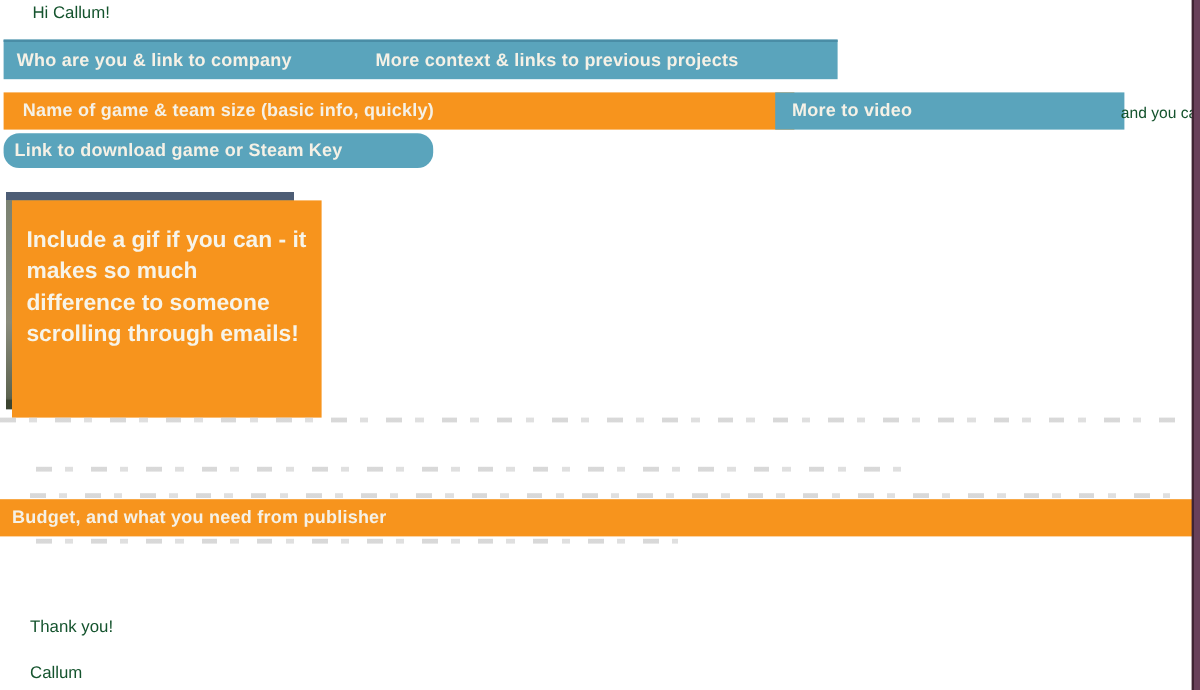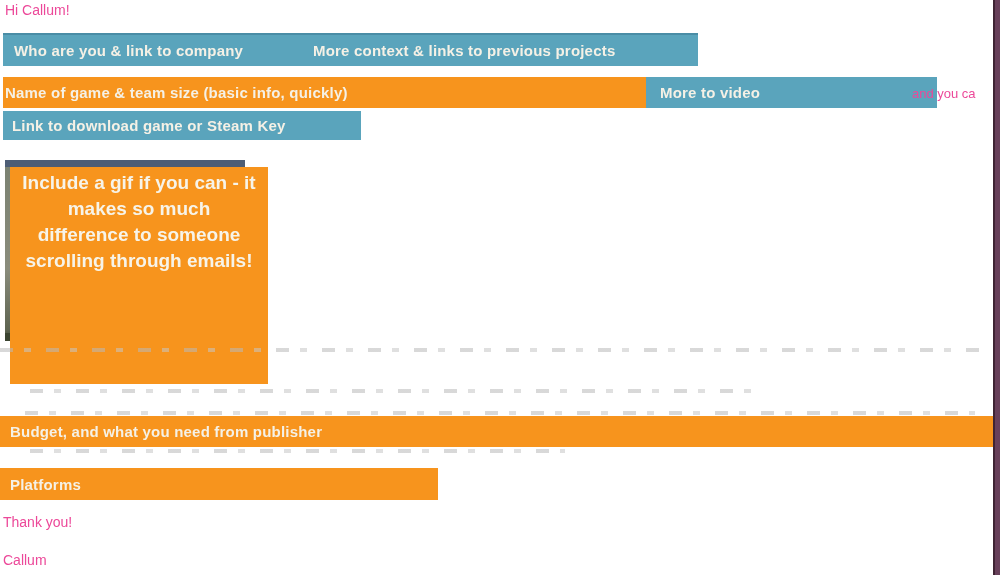--- a/index.html
+++ b/index.html
@@ -1,41 +1,41 @@
 <!DOCTYPE html>
 <html><head>
 <meta charset="utf-8">
 <style>
   html,body{margin:0;padding:0;background:#fff;}
   .page{
     position:relative;width:1000px;height:575px;overflow:hidden;
     background:#fff;font-family:"Liberation Sans",sans-serif;
   }
   .abs{position:absolute;}
-  .body-text{color:#ec4899;font-size:14px;line-height:16px;}
+  .body-text{color:#14532d;font-size:14px;line-height:16px;margin-left:22px;}
   .bar{
     position:absolute;display:flex;align-items:center;
     color:#f5f1e6;font-weight:bold;font-size:15px;
     letter-spacing:.2px;white-space:nowrap;
   }
   .teal{background:#5aa4bc;}
   .teal-top{border-top:2px solid #4a8da6;}
   .orange{background:#f7941d;}
   .gif{
     position:absolute;left:5px;top:160px;width:240px;height:181px;
     background:linear-gradient(#4d5d75 0px,#4d5d75 7px,#7b8272 7px,#8a8c7c 60%,#5d6450 94%,#3d4531 100%);
   }
   .gif-grass{
     position:absolute;left:0;bottom:0;width:100%;height:8px;
     background:repeating-linear-gradient(90deg,#3b4430 0 6px,#566045 6px 9px,#2f3726 9px 14px,#6a7152 14px 16px);
   }
   .gif-tip{
-    position:absolute;left:10px;top:167px;width:258px;height:217px;
-    background:#f7941d;box-sizing:border-box;padding:3px 12px;
-    color:#f7f4e9;font-size:19px;line-height:26px;font-weight:bold;text-align:center;
+    position:absolute;left:10px;top:167px;width:258px;height:181px;
+    background:#f7941d;box-sizing:border-box;padding:21px 12px;
+    color:#f7f4e9;font-size:19px;line-height:26px;font-weight:bold;
   }
   .dashes{
     position:absolute;height:4px;opacity:.55;
     background:repeating-linear-gradient(90deg,#b9b9b9 0 13px,transparent 13px 24px,#c6c6c6 24px 31px,transparent 31px 46px);
   }
   .window-edge{
     position:absolute;right:0;top:0;width:7px;height:575px;
     background:linear-gradient(90deg,#3f2433 0 2px,#68405a 2px 100%);
   }
 </style>
@@ -44,29 +44,29 @@
 
 <div class="page">
 
   <div class="abs body-text" style="left:5px;top:2px;">Hi Callum!</div>
 
   <div class="bar teal teal-top" style="left:3px;top:33px;width:695px;height:31px;">
     <span class="abs" style="left:11px;">Who are you &amp; link to company</span>
     <span class="abs" style="left:310px;">More context &amp; links to previous projects</span>
   </div>
 
-  <div class="bar orange" style="left:3px;top:77px;width:643px;height:31px;padding-left:2px;">
+  <div class="bar orange" style="left:3px;top:77px;width:643px;height:31px;padding-left:16px;">
     <span>Name of game &amp; team size (basic info, quickly)</span>
   </div>
   <div class="bar teal" style="left:646px;top:77px;width:277px;height:31px;padding-left:14px;">
     <span>More to video</span>
   </div>
   <div class="abs body-text" style="left:912px;top:86px;font-size:13px;white-space:nowrap;">and you ca</div>
 
-  <div class="bar teal" style="left:3px;top:111px;width:349px;height:29px;padding-left:9px;">
+  <div class="bar teal" style="left:3px;top:111px;width:349px;height:29px;padding-left:9px;border-radius:13px;">
     <span>Link to download game or Steam Key</span>
   </div>
 
 
   <div class="gif">
     <div class="gif-grass"></div>
   </div>
 
   <div class="gif-tip">
     <span>Include a gif if you can - it makes so much difference to someone scrolling through emails!</span>
@@ -75,23 +75,20 @@
   <div class="dashes" style="left:0;top:348px;width:990px;"></div>
   <div class="dashes" style="left:30px;top:389px;width:730px;"></div>
   <div class="dashes" style="left:25px;top:411px;width:950px;"></div>
   <div class="dashes" style="left:30px;top:449px;width:535px;"></div>
 
 
   <div class="bar orange" style="left:0;top:416px;width:985px;height:31px;padding-left:10px;">
     <span>Budget, and what you need from publisher</span>
   </div>
 
-  <div class="bar orange" style="left:0;top:468px;width:428px;height:32px;padding-left:10px;">
-    <span>Platforms</span>
-  </div>
 
   <div class="abs body-text" style="left:3px;top:514px;">Thank you!</div>
 
   <div class="abs body-text" style="left:3px;top:552px;">Callum</div>
 
   <div class="window-edge"></div>
 
 </div>
 
 </body></html>

